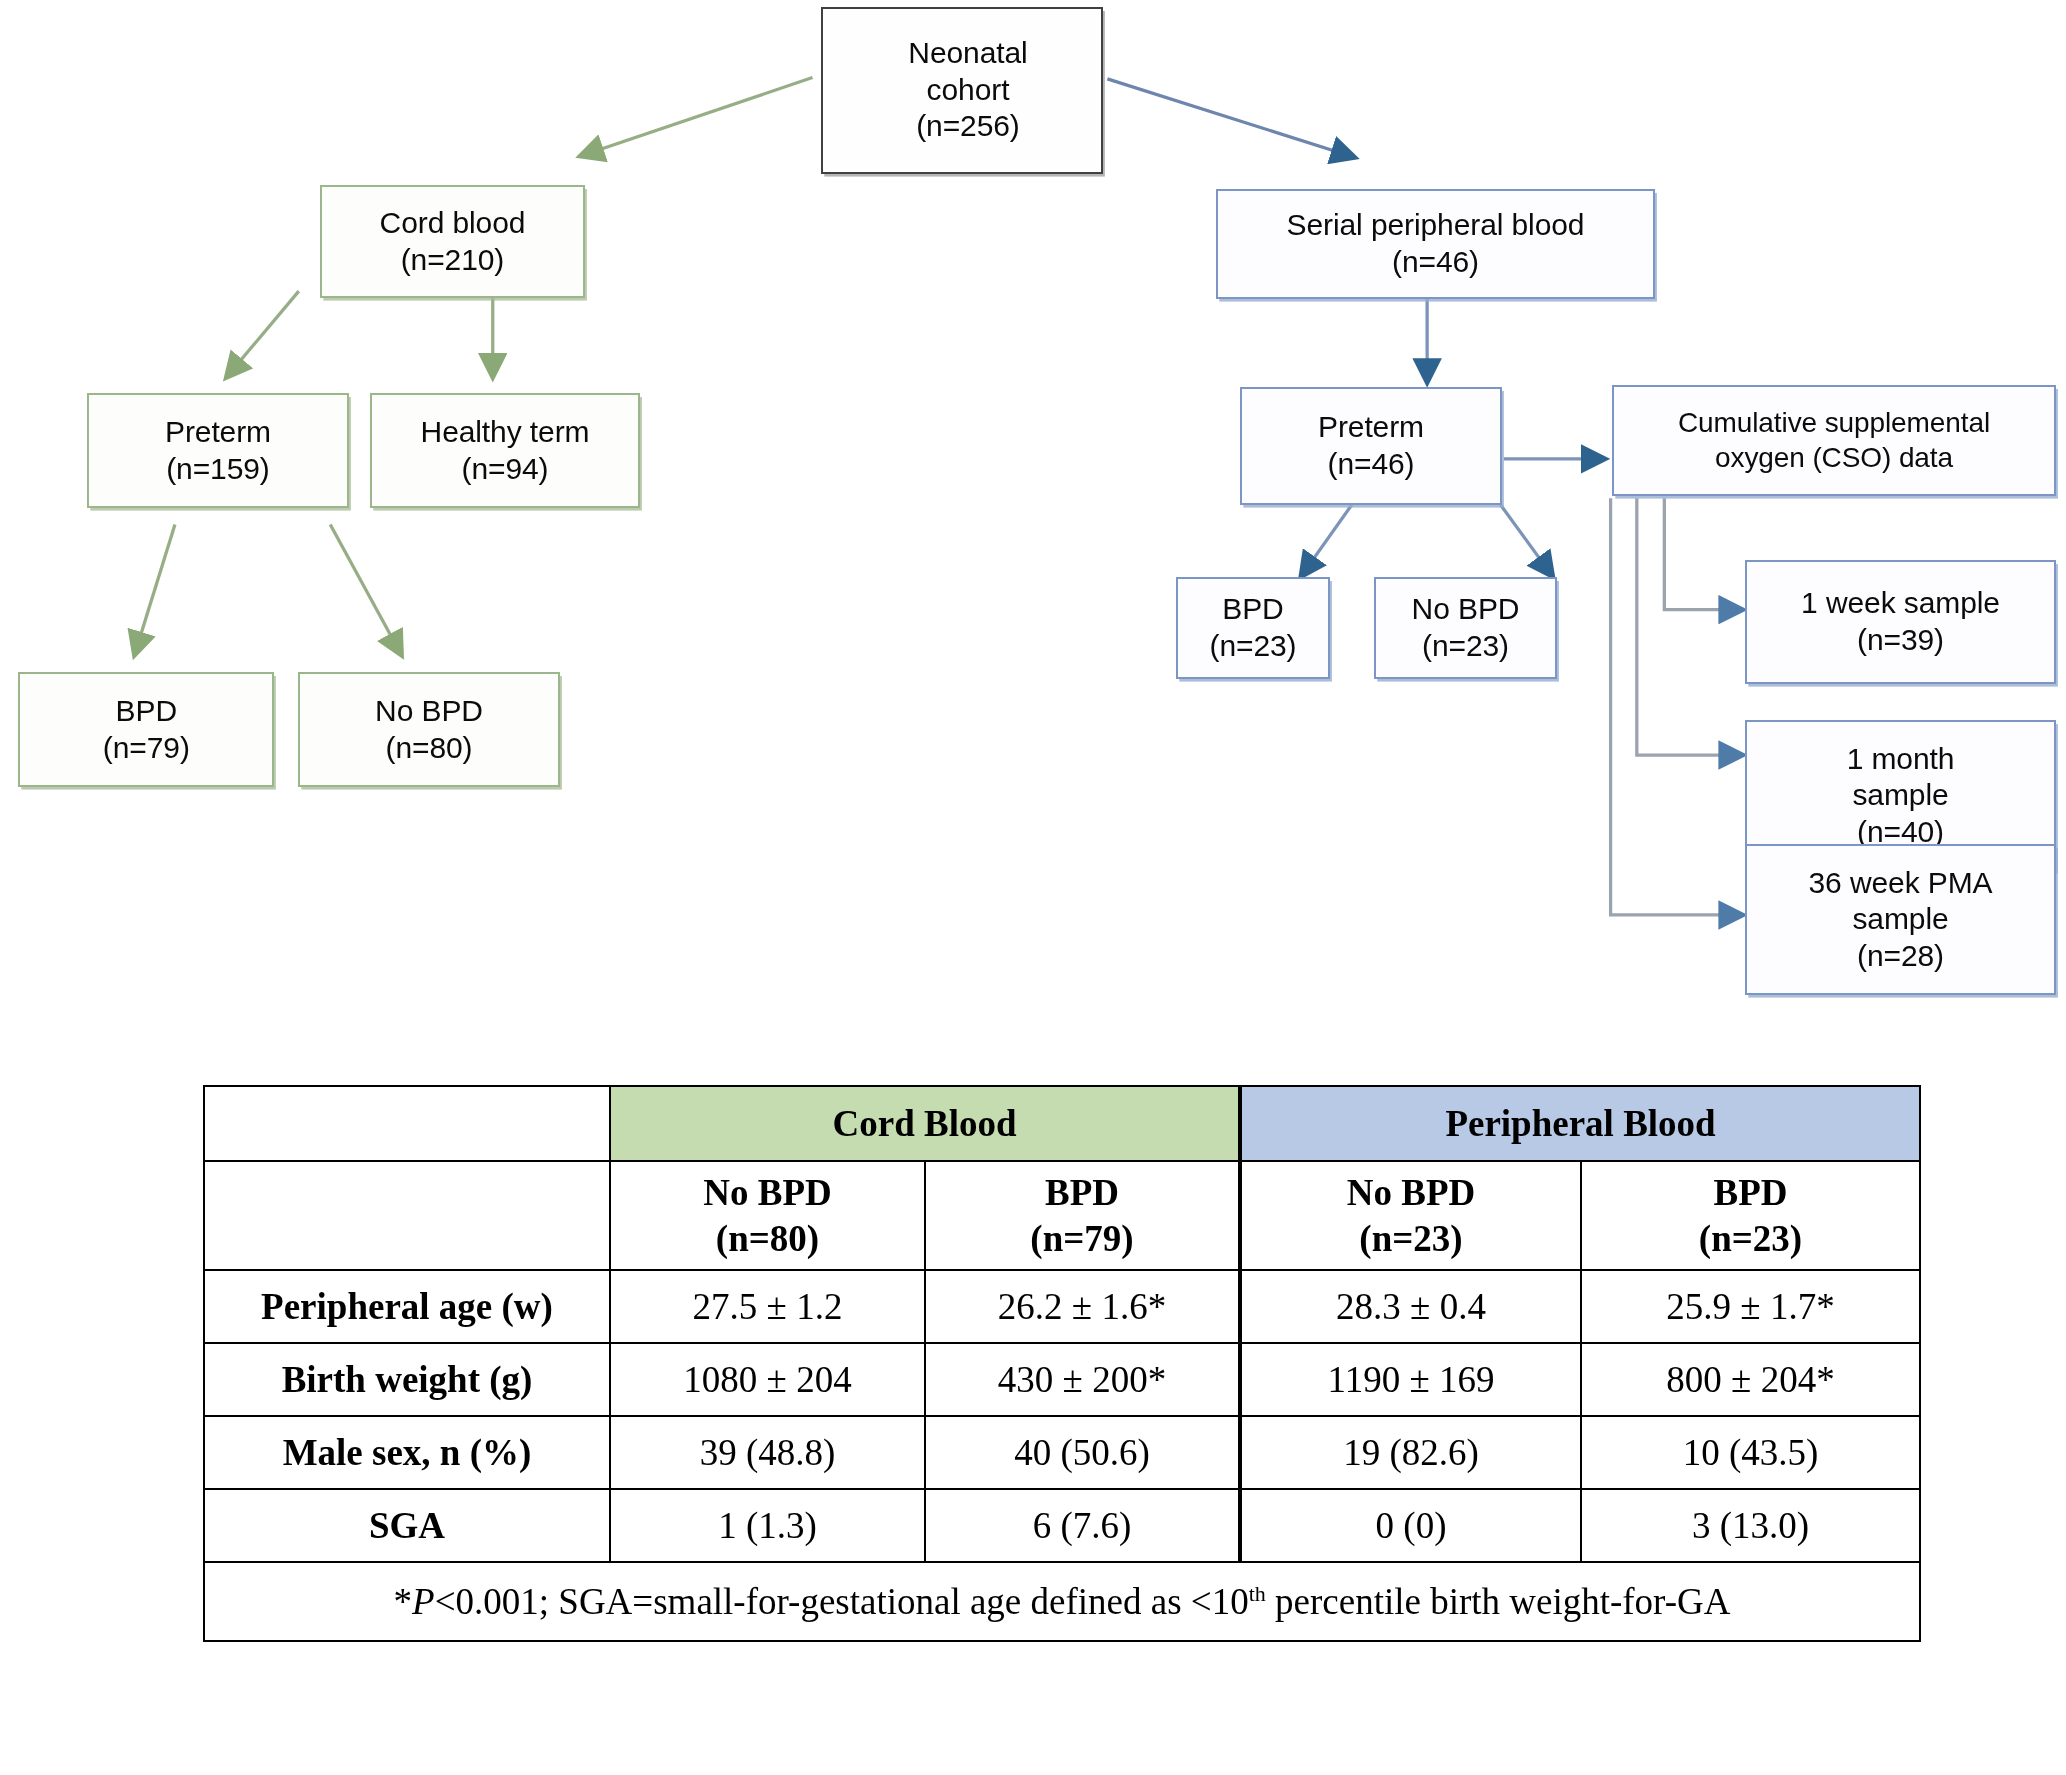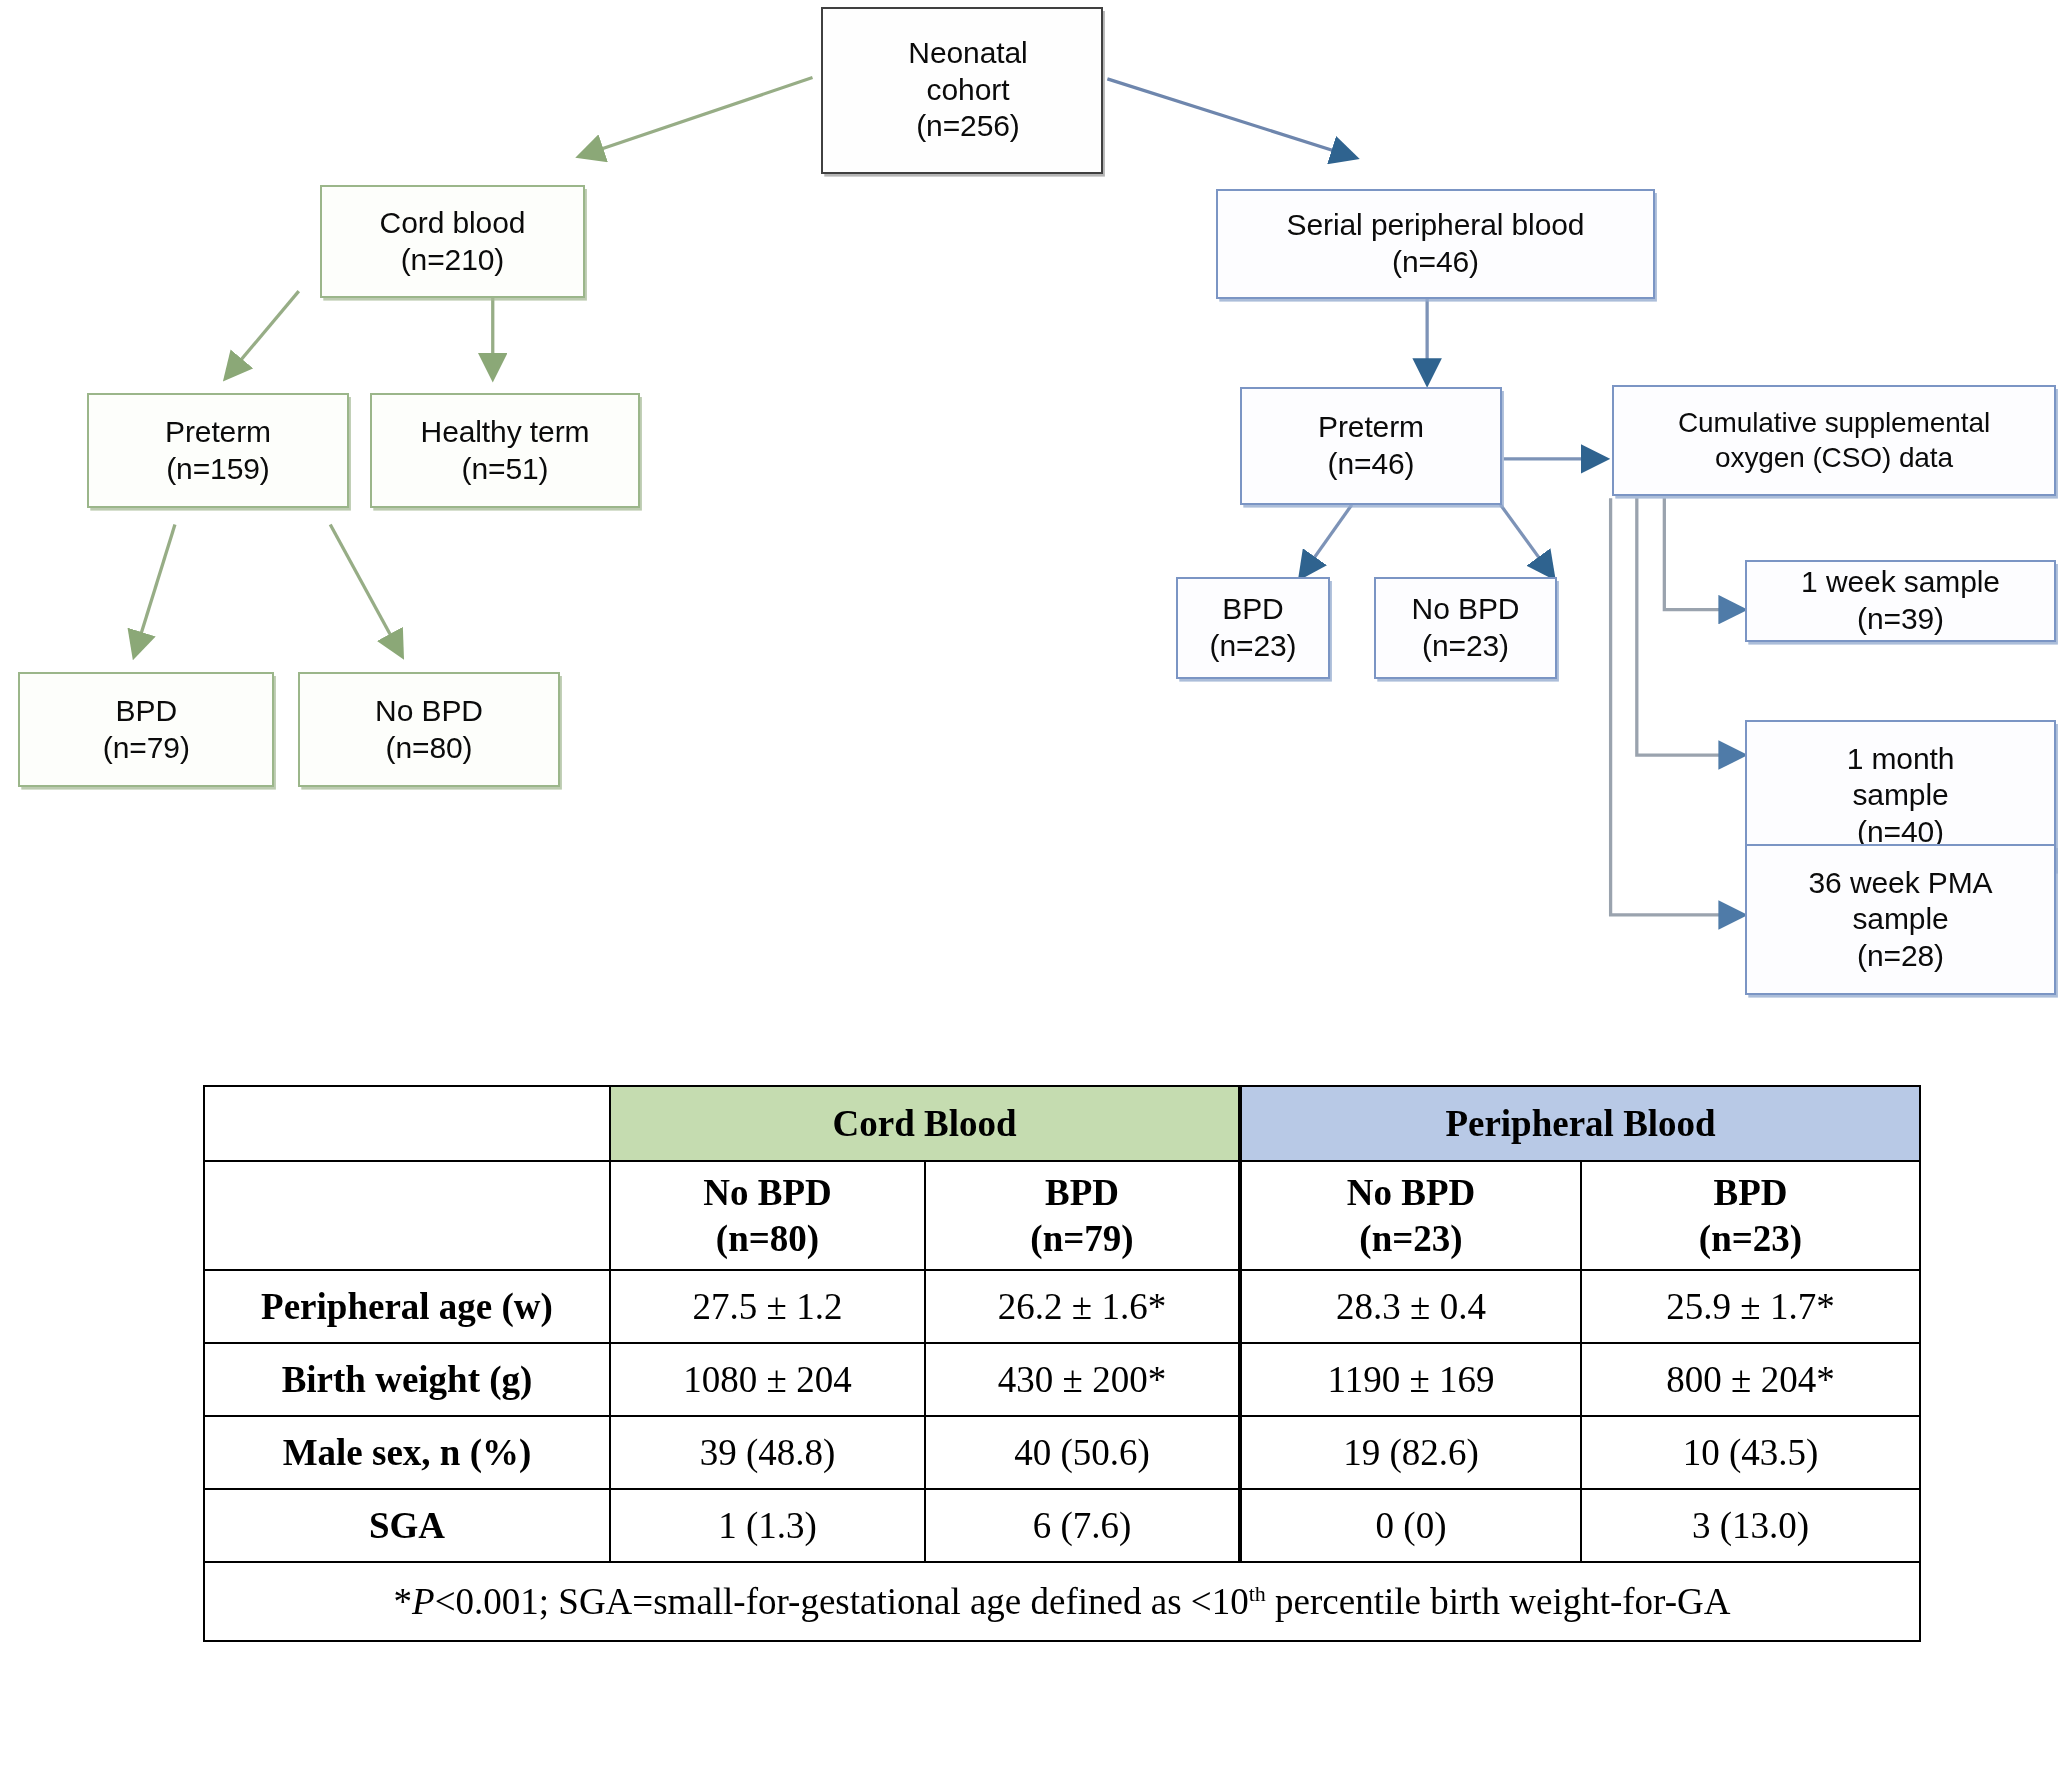--- a/index.html
+++ b/index.html
@@ -179,21 +179,21 @@
       <span class="ln">(n=210)</span>
     </div>
 
     <div class="node node-green" style="left:87px; top:393px; width:262px; height:115px;">
       <span class="ln">Preterm</span>
       <span class="ln">(n=159)</span>
     </div>
 
     <div class="node node-green" style="left:370px; top:393px; width:270px; height:115px;">
       <span class="ln">Healthy term</span>
-      <span class="ln">(n=51)</span>
+      <span class="ln">(n=94)</span>
     </div>
 
     <div class="node node-green" style="left:18.3px; top:672px; width:256px; height:115px;">
       <span class="ln">BPD</span>
       <span class="ln">(n=79)</span>
     </div>
 
     <div class="node node-green" style="left:298px; top:672px; width:262px; height:115px;">
       <span class="ln">No BPD</span>
       <span class="ln">(n=80)</span>
@@ -217,21 +217,21 @@
     <div class="node node-blue" style="left:1374px; top:577px; width:183px; height:102px;">
       <span class="ln">No BPD</span>
       <span class="ln">(n=23)</span>
     </div>
 
     <div class="node node-blue" style="left:1612px; top:385px; width:444px; height:111px; font-size:28px;">
       <span class="ln">Cumulative supplemental</span>
       <span class="ln">oxygen (CSO) data</span>
     </div>
 
-    <div class="node node-blue" style="left:1745px; top:560px; width:311px; height:82px;">
+    <div class="node node-blue" style="left:1745px; top:560px; width:311px; height:124px;">
       <span class="ln">1 week sample</span>
       <span class="ln">(n=39)</span>
     </div>
 
     <div class="node node-blue" style="left:1745px; top:720px; width:311px; height:151px;">
       <span class="ln">1 month</span>
       <span class="ln">sample</span>
       <span class="ln">(n=40)</span>
     </div>
 

